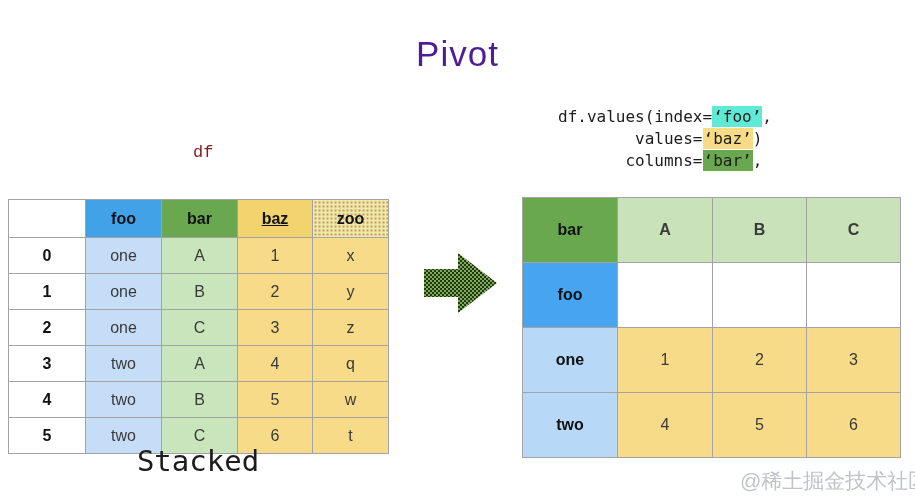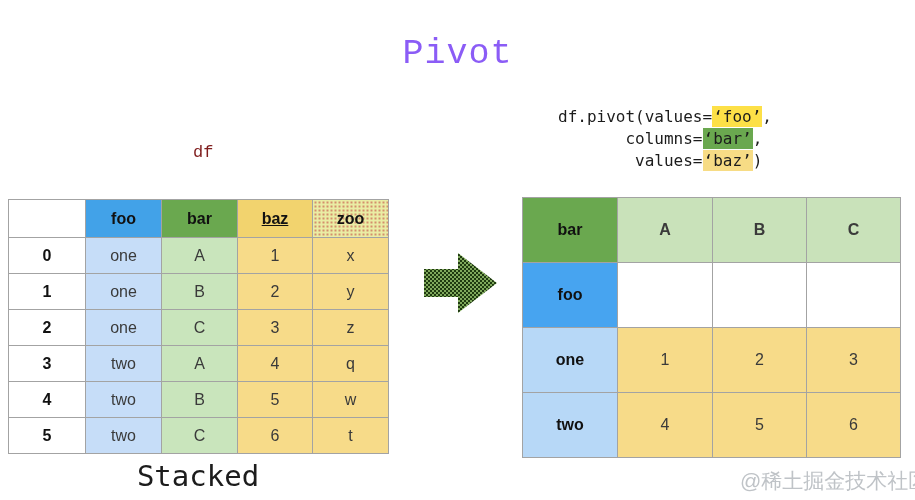--- a/index.html
+++ b/index.html
@@ -3,34 +3,34 @@
 <meta charset="utf-8">
 <style>
   * { margin: 0; padding: 0; box-sizing: border-box; }
   body { background: #ffffff; font-family: "Liberation Sans", sans-serif; }
   .canvas {
     position: relative; width: 915px; height: 500px;
     background: #ffffff; overflow: hidden;
   }
   .title {
     position: absolute; top: 34px; left: 0; width: 100%;
-    text-align: center; font-family: Liberation Mono, monospace;
-    font-size: 35px; color: #8b5cf6; letter-spacing: 1px;
+    text-align: center; font-family: Liberation Sans, sans-serif;
+    font-size: 35px; color: #4c1d95; letter-spacing: 1px;
   }
   .df-label {
     position: absolute; top: 143px; left: 193px;
     font-family: Liberation Mono, monospace; font-size: 17px; color: #7f1d1d;
   }
   .code {
     position: absolute; top: 106px; left: 558px;
     font-family: "DejaVu Sans Mono", monospace; font-size: 16px;
     line-height: 22px; color: #1c1c1c; white-space: pre;
   }
   .code .hl { padding: 1px 1px; }
-  .hl-blue   { background: #fde047; }
+  .hl-blue   { background: #5eead4; }
   .hl-green  { background: #6aa84f; }
   .hl-yellow { background: #f7dc85; }
 
   table { border-collapse: collapse; table-layout: fixed; }
   td, th { border: 1px solid #a3a3a3; text-align: center; vertical-align: middle;
            font-family: "Liberation Sans", sans-serif; overflow: hidden; }
 
   
   .stacked-table { position: absolute; top: 199px; left: 8px; width: 380px; }
   .stacked-table th { height: 38px; font-size: 16px; font-weight: bold; color: #111; }
@@ -58,21 +58,21 @@
   .record-table td { height: 65px; font-size: 16px; color: #3a3a3a; }
   .record-table td.rhead { font-weight: bold; color: #111; }
   .rc-bar  { background: #6aa84f; }
   .rc-abc  { background: #c9e2ba; font-weight: bold; color: #111; }
   .rc-foo  { background: #47a4f0; }
   .rc-blue { background: #b7d8f7; }
   .rc-val  { background: #f7db89; }
   .rc-white{ background: #ffffff; }
 
   .bottom-label {
-    position: absolute; top: 459px;
+    position: absolute; top: 444px;
     font-family: "DejaVu Sans Mono", monospace; font-size: 29px; color: #1c1c1c;
     text-align: center;
   }
   .stacked-label { left: 8px;  width: 380px; }
   .record-label  { left: 522px; width: 378px; }
 
   .watermark {
     position: absolute; top: 467px; left: 740px;
     font-size: 21px; color: #bfc3c7; white-space: nowrap;
     font-family: "Liberation Sans", sans-serif;
@@ -80,21 +80,21 @@
 </style>
 </head>
 <body>
 
 <div class="canvas">
 
   <div class="title">Pivot</div>
 
   <div class="df-label">df</div>
 
-  <div class="code"><div><span>df.pivot(values=</span><span class="hl hl-blue">‘foo’</span><span>,</span></div><div><span>       columns=</span><span class="hl hl-green">‘bar’</span><span>,</span></div><div><span>        values=</span><span class="hl hl-yellow">‘baz’</span><span>)</span></div></div>
+  <div class="code"><div><span>df.values(index=</span><span class="hl hl-blue">‘foo’</span><span>,</span></div><div><span>        values=</span><span class="hl hl-yellow">‘baz’</span><span>)</span></div><div><span>       columns=</span><span class="hl hl-green">‘bar’</span><span>,</span></div></div>
 
   <table class="stacked-table">
     <colgroup>
         <col style="width:77px">
         <col style="width:76px">
         <col style="width:76px">
         <col style="width:75px">
         <col style="width:76px">
       </colgroup>
     <tbody>

